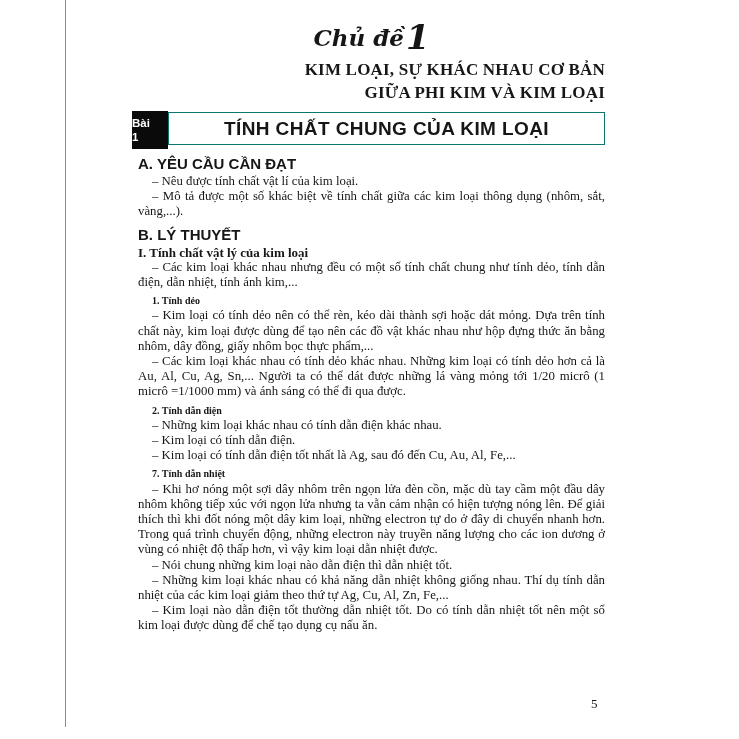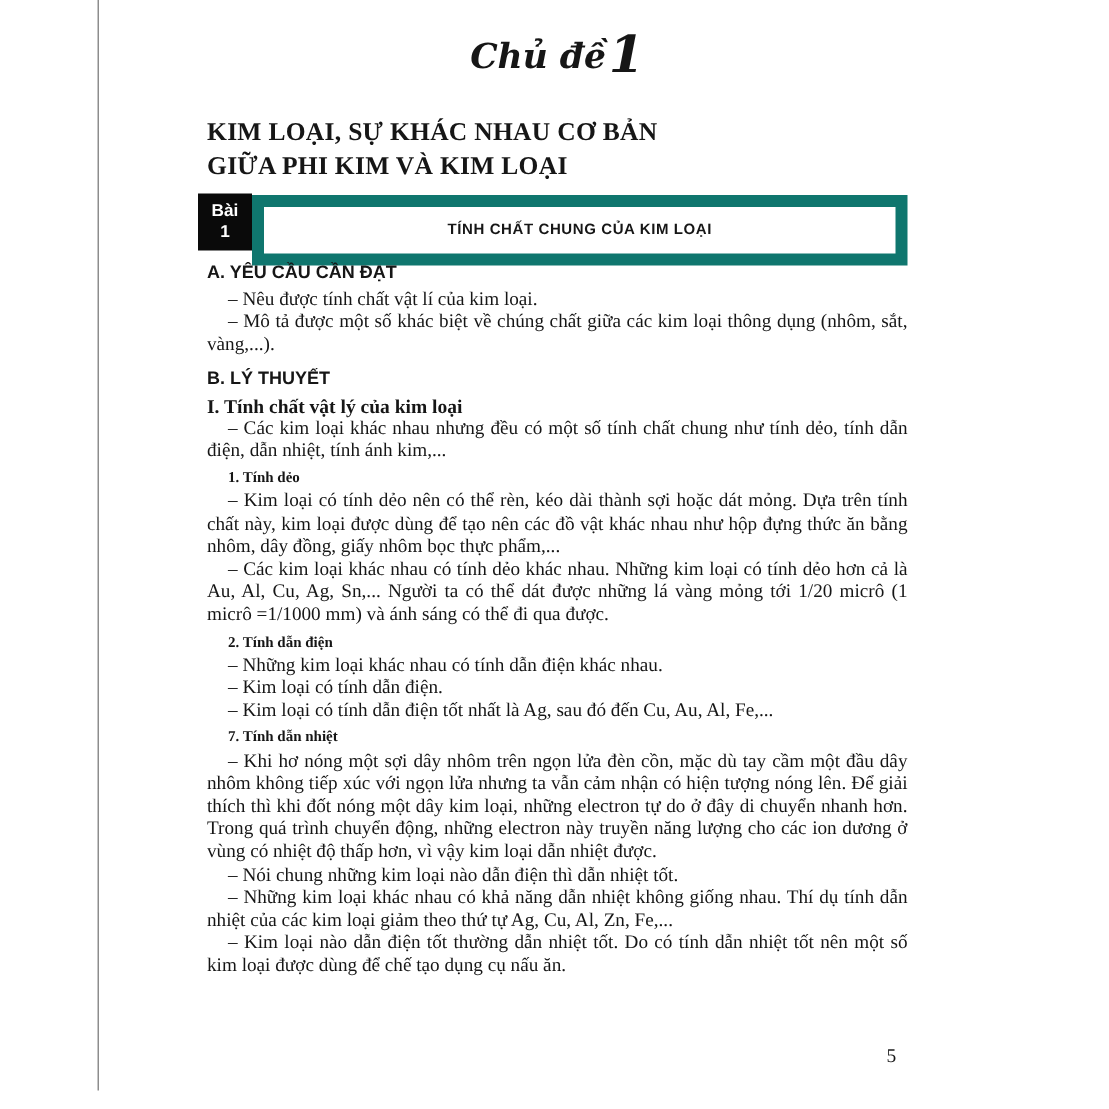--- a/index.html
+++ b/index.html
@@ -35,64 +35,63 @@
     line-height: 30px;
     white-space: nowrap;
   }
   .topic-number {
     font-size: 34px;
     line-height: 30px;
     vertical-align: -3px;
     padding-left: 2px;
   }
   .topic-title {
-    text-align: left;
+    text-align: right;
     font-weight: 700;
     font-size: 17px;
     line-height: 23px;
-    margin-top: 23px;
+    margin-top: 5px;
     letter-spacing: 0.2px;
   }
   .lesson-header {
     display: flex;
     margin-left: -6px;
     margin-top: 7px;
     height: 38px;
   }
   .lesson-badge {
     width: 36px;
     background: #0a0a0a;
     color: #ffffff;
     font-family: "Liberation Sans", sans-serif;
     font-weight: 700;
     font-size: 11.5px;
     line-height: 14px;
     display: flex;
     flex-direction: column;
-    align-items: center;
     justify-content: center;
     flex: none;
   }
   .lesson-title-box {
     flex: 1;
-    border: 8px solid #0f766e;
+    border: 1px solid #0f766e;
     margin-top: 1px;
     height: 31px;
     display: flex;
     align-items: center;
     justify-content: center;
     font-family: "Liberation Sans", sans-serif;
     font-weight: 700;
-    font-size: 10px;
+    font-size: 19px;
     letter-spacing: 0.4px;
   }
   .h-sans {
     font-family: "Liberation Sans", sans-serif;
     font-weight: 700;
-    font-size: 12px;
+    font-size: 15px;
     line-height: 15px;
     margin: 7px 0 3px;
   }
   .h-serif {
     font-weight: 700;
     font-size: 13px;
     line-height: 15.2px;
     margin: 2px 0 0;
   }
   .h-num {
@@ -139,21 +138,21 @@
         <span>Bài</span>
         <span>1</span>
       </div>
       <div class="lesson-title-box">
         <span>TÍNH CHẤT CHUNG CỦA KIM LOẠI</span>
       </div>
     </div>
 
     <div class="h-sans">A. YÊU CẦU CẦN ĐẠT</div>
     <p class="body">– Nêu được tính chất vật lí của kim loại.</p>
-    <p class="body">– Mô tả được một số khác biệt về chúng chất giữa các kim loại thông dụng (nhôm, sắt, vàng,...).</p>
+    <p class="body">– Mô tả được một số khác biệt về tính chất giữa các kim loại thông dụng (nhôm, sắt, vàng,...).</p>
 
     <div class="h-sans">B. LÝ THUYẾT</div>
     <div class="h-serif">I. Tính chất vật lý của kim loại</div>
     <p class="body">– Các kim loại khác nhau nhưng đều có một số tính chất chung như tính dẻo, tính dẫn điện, dẫn nhiệt, tính ánh kim,...</p>
 
     <div class="h-num">1. Tính dẻo</div>
     <p class="body">– Kim loại có tính dẻo nên có thể rèn, kéo dài thành sợi hoặc dát mỏng. Dựa trên tính chất này, kim loại được dùng để tạo nên các đồ vật khác nhau như hộp đựng thức ăn bằng nhôm, dây đồng, giấy nhôm bọc thực phẩm,...</p>
     <p class="body">– Các kim loại khác nhau có tính dẻo khác nhau. Những kim loại có tính dẻo hơn cả là Au, Al, Cu, Ag, Sn,... Người ta có thể dát được những lá vàng mỏng tới 1/20 micrô (1 micrô =1/1000 mm) và ánh sáng có thể đi qua được.</p>
 
     <div class="h-num">2. Tính dẫn điện</div>

